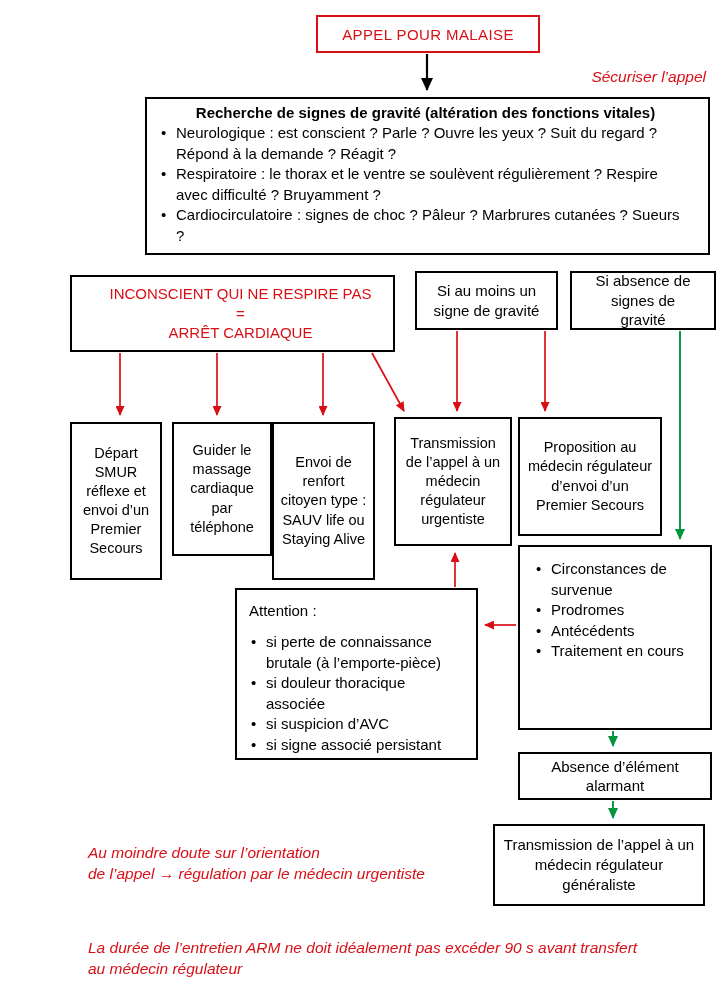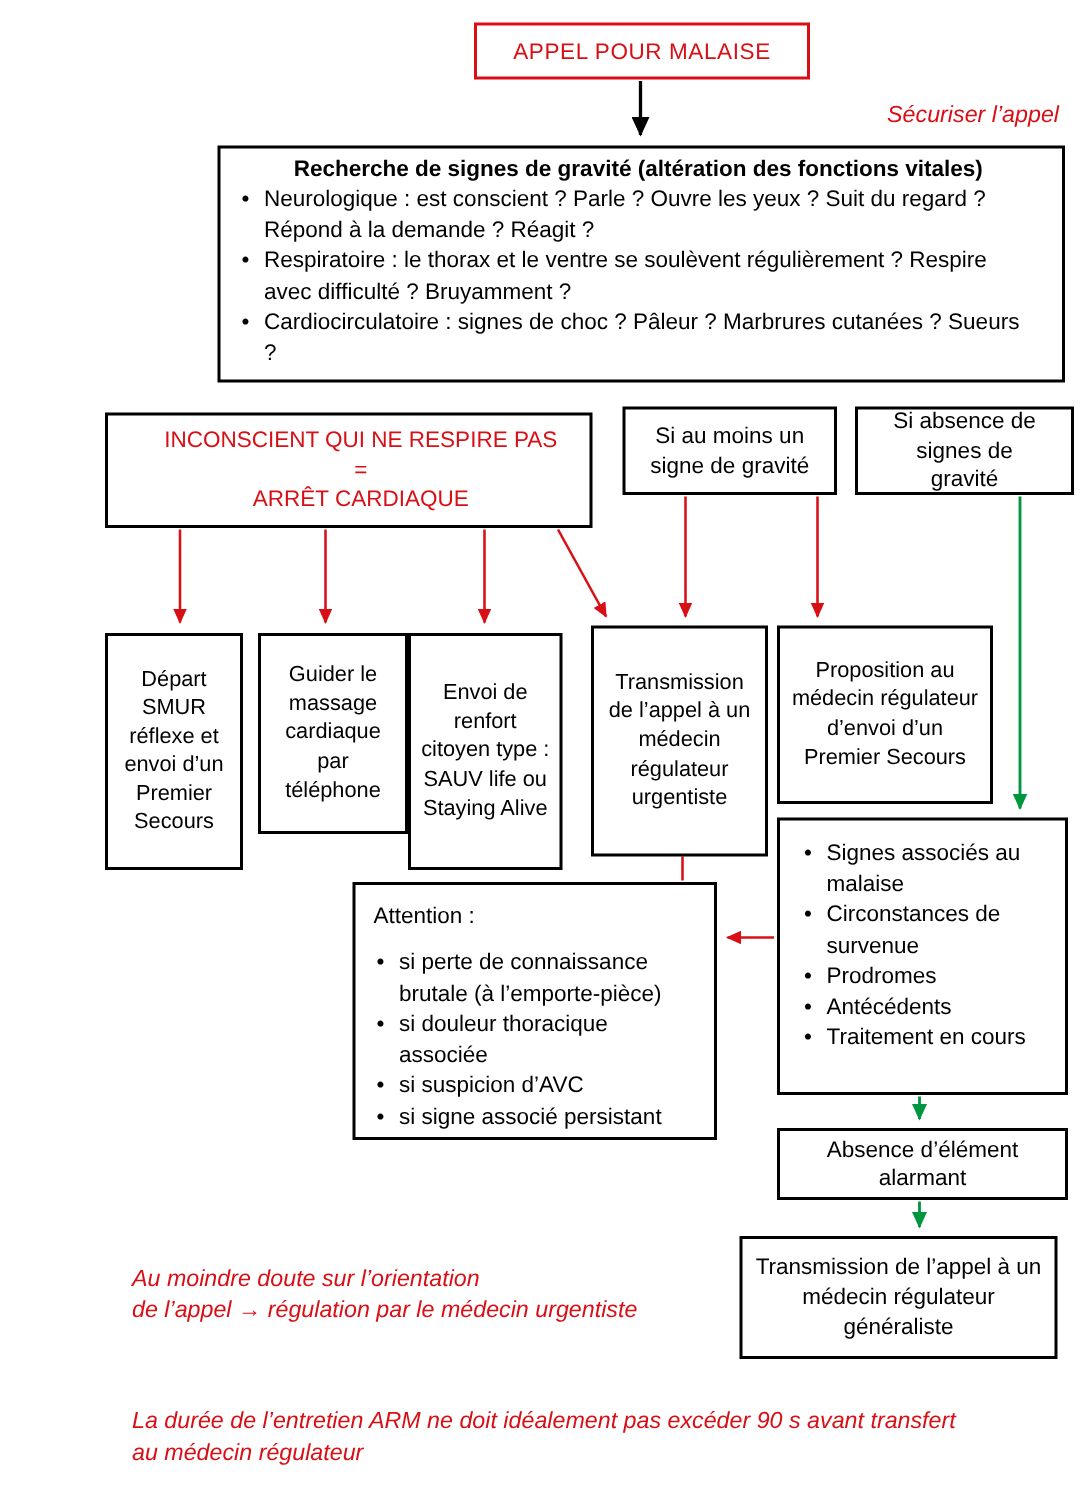--- a/index.html
+++ b/index.html
@@ -21,21 +21,21 @@
   ul.bullets li::before { content:"•"; position:absolute; left:2px; }
 
   #arrest-box { left:70px; top:275px; width:325px; height:77px; color:#d90f16; font-size:15px; line-height:1.32;padding-left:16px; }
   #severity-box { left:415px; top:271px; width:143px; height:59px; font-size:15px; line-height:1.3; padding:0 6px; }
   #no-severity-box { left:570px; top:271px; width:146px; height:59px; font-size:15px; line-height:1.3; padding:0 18px; }
 
   .action-box { font-size:14.5px; line-height:1.32; padding:4px 6px; }
   #smur-box { left:70px; top:422px; width:92px; height:158px; }
   #massage-box { left:172px; top:422px; width:100px; height:134px; }
   #renfort-box { left:272px; top:422px; width:103px; height:158px; }
-  #urgentiste-box { left:394px; top:417px; width:118px; height:154px; }
+  #urgentiste-box { left:394px; top:417px; width:118px; height:129px; }
   #proposition-box { left:518px; top:417px; width:144px; height:119px; }
 
   #attention-box { left:235px; top:588px; width:243px; height:172px; padding:12px 8px 8px 12px; font-size:15px; }
   #attention-box .a-title { margin-bottom:13px; }
   #attention-box ul.bullets { line-height:1.37; }
 
   #signes-box { left:518px; top:545px; width:194px; height:185px; padding:12px 6px 8px 14px; font-size:15px; }
   #alarmant-box { left:518px; top:752px; width:194px; height:48px; font-size:15px; line-height:1.3; }
   #generaliste-box { left:493px; top:824px; width:212px; height:82px; font-size:15px; line-height:1.32; padding:0 6px; }
 
@@ -132,21 +132,20 @@
     <ul class="bullets">
       <li>si perte de connaissance brutale (à l’emporte-pièce)</li>
       <li>si douleur thoracique associée</li>
       <li>si suspicion d’AVC</li>
       <li>si signe associé persistant</li>
     </ul>
   </div>
 
   <div class="box" id="signes-box">
     <ul class="bullets">
-      <li>Signes associés au malaise</li>
       <li>Circonstances de survenue</li>
       <li>Prodromes</li>
       <li>Antécédents</li>
       <li>Traitement en cours</li>
     </ul>
   </div>
 
   <div class="box flex-center" id="alarmant-box">
     <span>Absence d’élément alarmant</span>
   </div>

